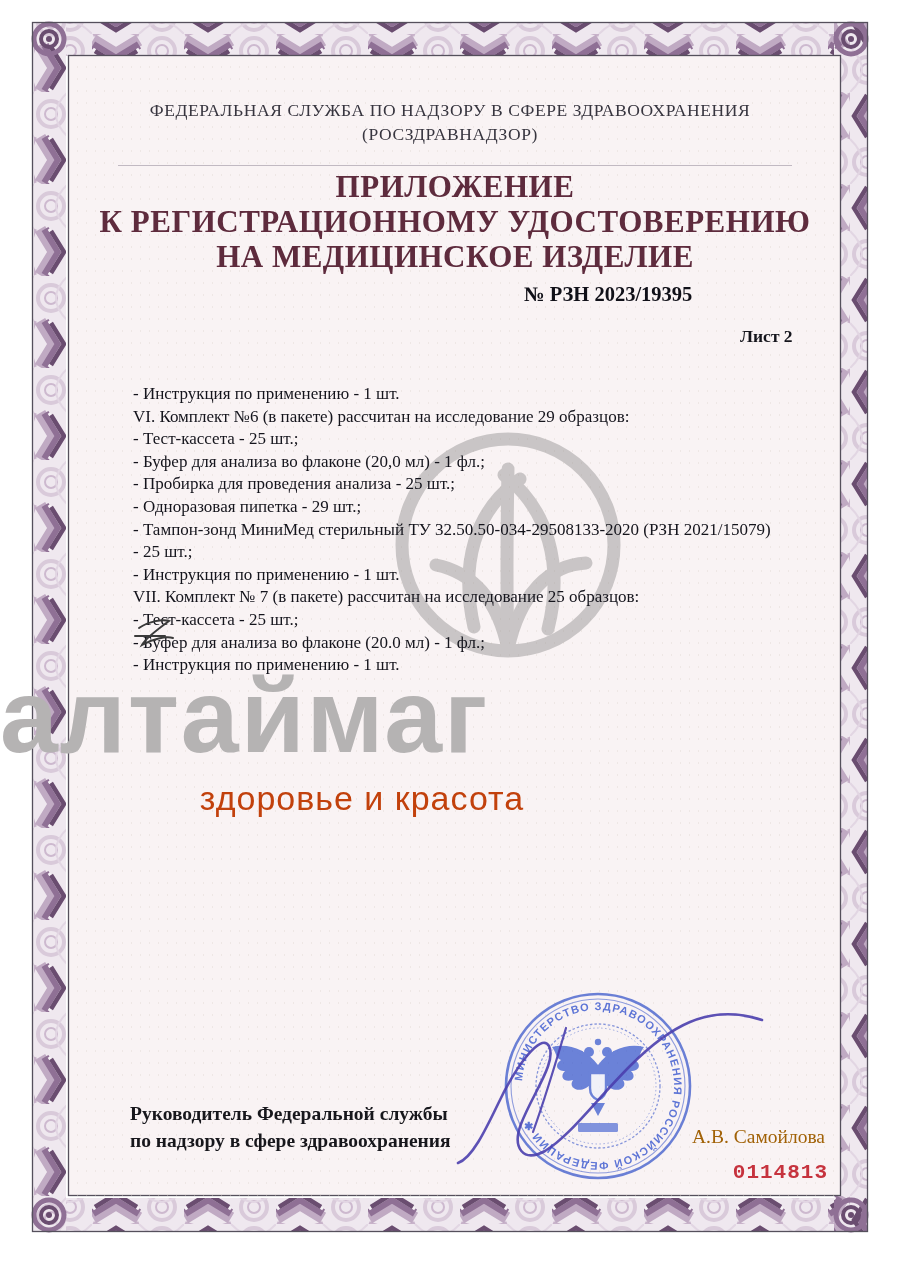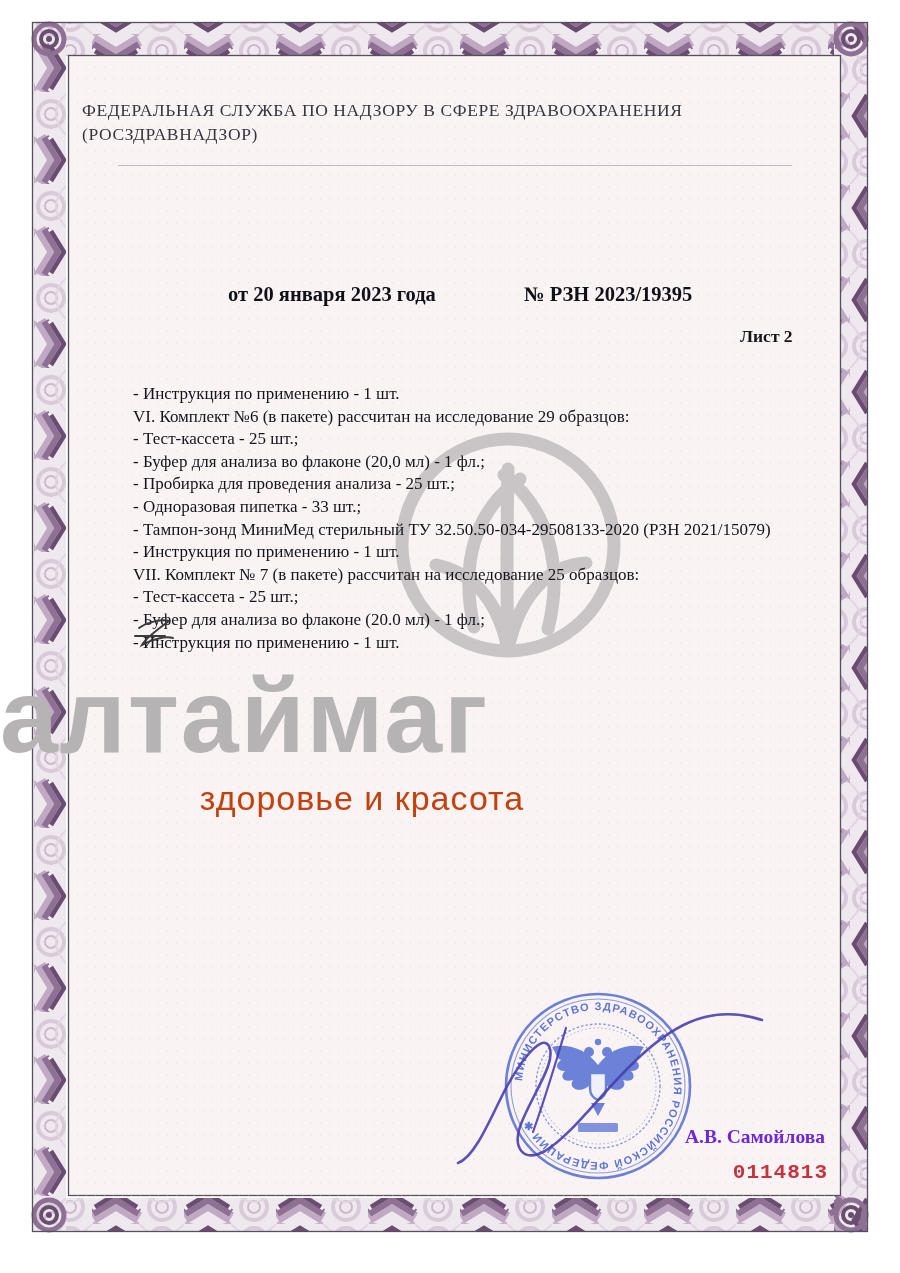--- a/index.html
+++ b/index.html
@@ -5,21 +5,21 @@
   html,body{margin:0;padding:0;background:#ffffff;}
   .page{position:relative;width:900px;height:1273px;background:#ffffff;
         font-family:"Liberation Serif",serif;overflow:hidden;}
   .abs{position:absolute;}
   
   .texture{left:69px;top:56px;width:772px;height:1140px;
            background-image:radial-gradient(#cfc9c4 0.6px,transparent 0.7px),
                             radial-gradient(#ded6cf 0.5px,transparent 0.6px);
            background-size:13px 8px,9px 12px;background-position:0 0,4px 5px;
            opacity:.38;pointer-events:none;}
-  .hdr{left:82px;width:772px;color:#37353f;
+  .hdr{left:64px;width:772px;text-align:center;color:#37353f;
        font-size:17.5px;letter-spacing:0.6px;}
   .hdr1{top:100px;} .hdr2{top:124px;}
   .rule{left:118px;top:165px;width:674px;height:1px;background:#a39aa8;opacity:.65;}
   .title{left:69px;top:169px;width:772px;text-align:center;color:#5e2b3d;
          font-weight:bold;font-size:31px;line-height:35px;letter-spacing:0.5px;}
   .dateline{top:283px;font-weight:bold;font-size:20.5px;color:#101018;}
   .date-issue{left:228px;} .cert-no{left:524px;}
   .valid{left:130px;top:313px;width:640px;text-align:center;font-weight:bold;
          font-size:21px;color:#101018;}
   .sheet{left:740px;top:326px;font-weight:bold;font-size:17.5px;color:#15151c;}
@@ -27,21 +27,21 @@
             color:#14141c;}
   .wm-brand{left:0;top:662px;width:900px;
             font-family:"Liberation Sans",sans-serif;font-weight:bold;
             font-size:104px;color:#b5b3b3;letter-spacing:2px;line-height:108px;}
   .wm-tagline{left:0;top:779px;width:724px;text-align:center;
               font-family:"Liberation Sans",sans-serif;font-size:34px;
               color:#c2410c;letter-spacing:1px;}
   .sig-title{left:130px;top:1100px;width:340px;font-weight:bold;
              font-size:19.5px;line-height:27px;color:#17171c;}
   .signer-name{left:635px;top:1126px;width:190px;text-align:right;
-               font-weight:bold;font-size:19.5px;color:#6d28d9;}
+               font-weight:normal;font-size:19.5px;color:#a16207;}
   .serial{left:700px;top:1161px;width:128px;text-align:right;
           font-family:"Liberation Mono",monospace;font-weight:bold;
           font-size:21px;color:#c6333e;letter-spacing:1px;}
   svg.overlay{position:absolute;pointer-events:none;}
 </style>
 </head>
 <body>
 
 <div class="page">
 
@@ -98,33 +98,38 @@
       <path d="M96,212 C82,150 96,96 142,64"></path>
       <path d="M170,214 C186,150 170,94 126,60"></path>
       <path d="M130,234 C128,160 129,110 130,54"></path>
     </g>
   </svg>
 
   <div class="abs hdr hdr1">ФЕДЕРАЛЬНАЯ СЛУЖБА ПО НАДЗОРУ В СФЕРЕ ЗДРАВООХРАНЕНИЯ</div>
   <div class="abs hdr hdr2">(РОСЗДРАВНАДЗОР)</div>
   <div class="abs rule"></div>
 
+  <div class="abs title">
+    <div>ПРИЛОЖЕНИЕ</div>
+    <div>К РЕГИСТРАЦИОННОМУ УДОСТОВЕРЕНИЮ</div>
+    <div>НА МЕДИЦИНСКОЕ ИЗДЕЛИЕ</div>
+  </div>
 
-  <div class="abs dateline date-issue">от  20 января 2023 года</div>
   <div class="abs dateline cert-no">№  РЗН 2023/19395</div>
   <div class="abs sheet">Лист  2</div>
 
   <div class="abs bodytext">
       <div class="bline">- Инструкция по применению - 1 шт.</div>
       <div class="bline">VI. Комплект №6 (в пакете) рассчитан на исследование 29 образцов:</div>
       <div class="bline">- Тест-кассета - 25 шт.;</div>
       <div class="bline">- Буфер для анализа во флаконе (20,0 мл) - 1 фл.;</div>
       <div class="bline">- Пробирка для проведения анализа - 25 шт.;</div>
-      <div class="bline">- Одноразовая пипетка - 33 шт.;</div>
+      <div class="bline">- Одноразовая пипетка - 29 шт.;</div>
       <div class="bline">- Тампон-зонд МиниМед стерильный ТУ 32.50.50-034-29508133-2020 (РЗН 2021/15079)</div>
+      <div class="bline">- 25 шт.;</div>
       <div class="bline">- Инструкция по применению - 1 шт.</div>
       <div class="bline">VII. Комплект № 7 (в пакете) рассчитан на исследование 25 образцов:</div>
       <div class="bline">- Тест-кассета - 25 шт.;</div>
       <div class="bline">- Буфер для анализа во флаконе (20.0 мл) - 1 фл.;</div>
       <div class="bline">- Инструкция по применению - 1 шт.</div>
     </div>
 
   <svg class="overlay" width="60" height="45" viewBox="0 0 60 45" style="left:125px;top:612px;">
     <g fill="none" stroke="#3a3a3a" stroke-width="2" stroke-linecap="round">
       <path d="M14,16 C24,9 38,7 44,9 C33,17 20,27 17,33 C27,27 41,24 48,26"></path>
@@ -160,16 +165,20 @@
     </g>
   </svg>
 
   <svg class="overlay" width="900" height="1273" viewBox="0 0 900 1273" style="left:0;top:0;">
     <g fill="none" stroke="#4b3fae" stroke-linecap="round" opacity="0.9">
       <path stroke-width="2.6" d="M762,1020 C708,1002 668,1028 630,1066 C596,1100 570,1136 545,1151 C523,1163 512,1148 521,1124 C533,1093 557,1062 549,1046 C541,1032 516,1066 498,1104 C485,1131 472,1158 458,1163"></path>
       <path stroke-width="2.2" d="M566,1028 C556,1062 543,1104 533,1132"></path>
     </g>
   </svg>
 
+  <div class="abs sig-title">
+    <div>Руководитель Федеральной службы</div>
+    <div>по надзору в сфере здравоохранения</div>
+  </div>
   <div class="abs signer-name">А.В. Самойлова</div>
   <div class="abs serial">0114813</div>
 
 </div>
 
 </body></html>

